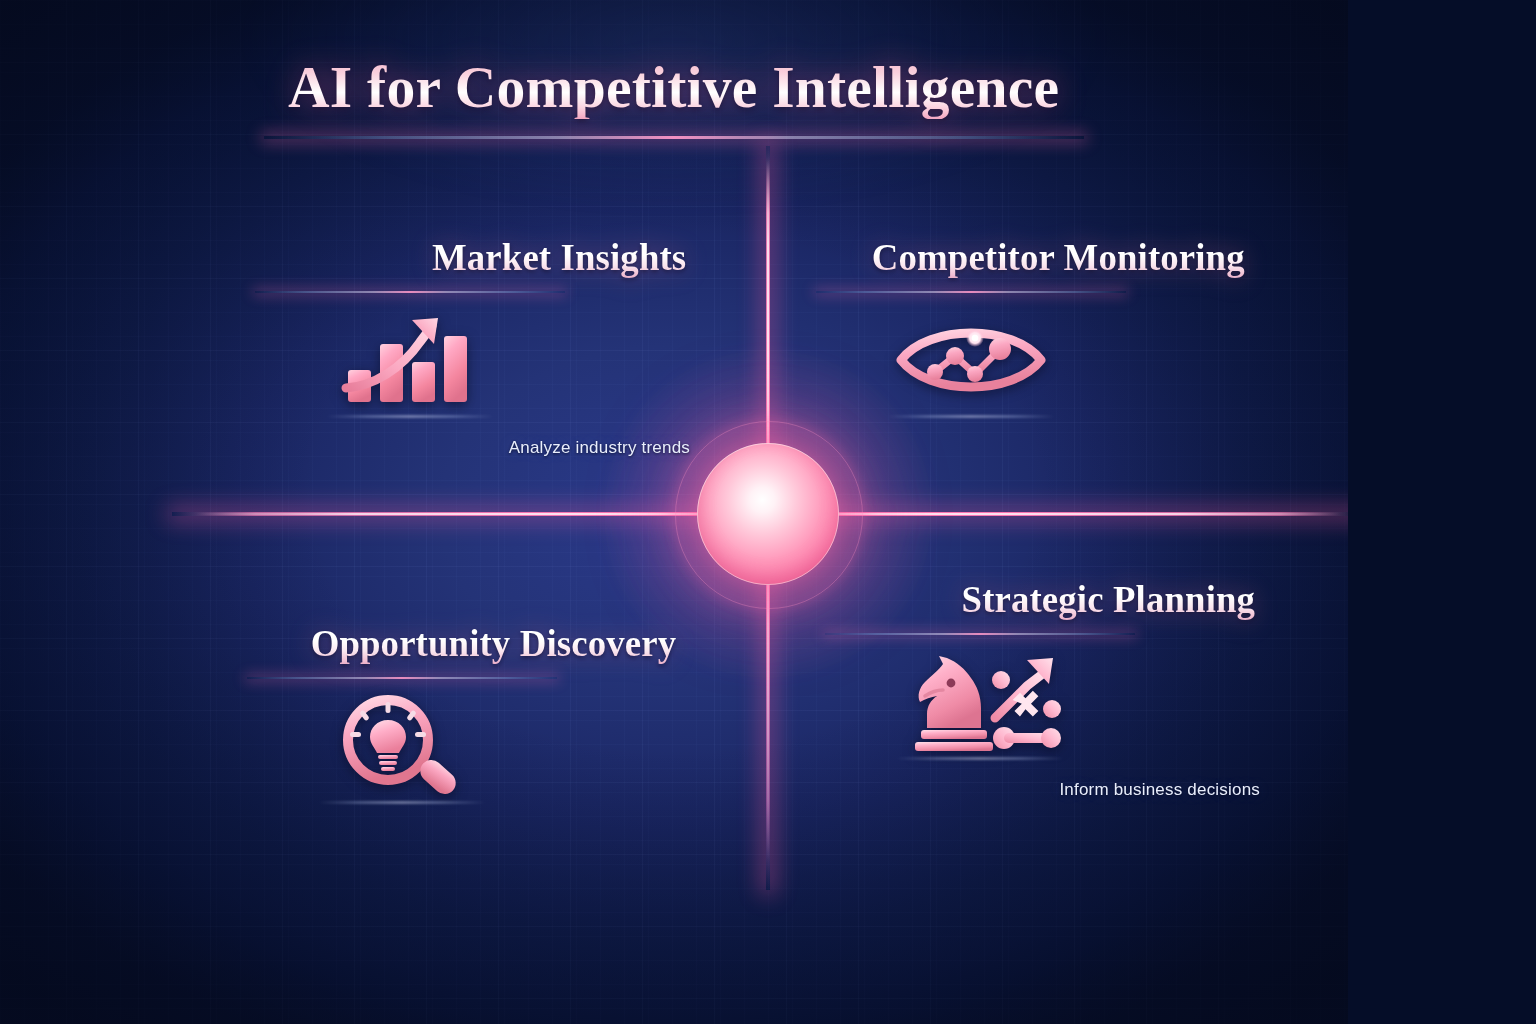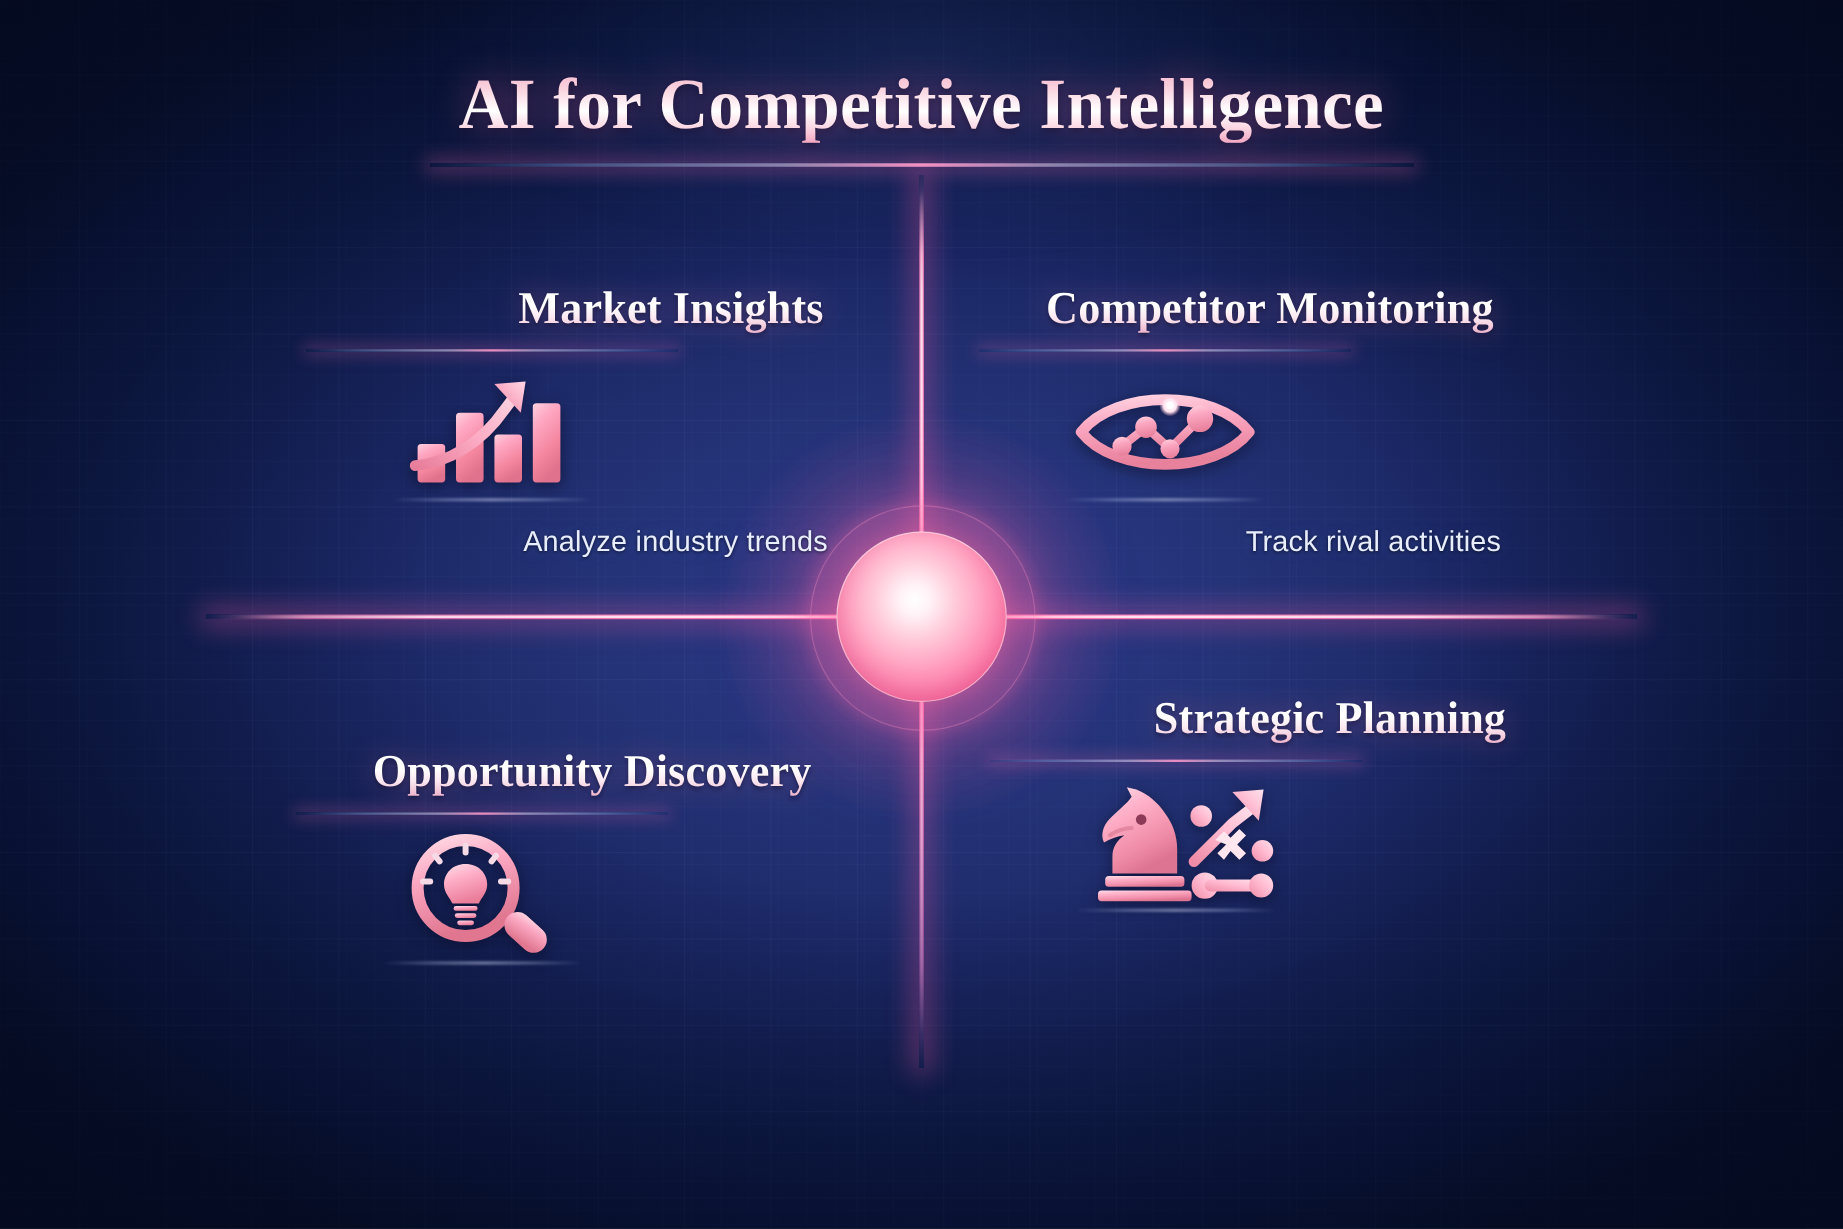--- a/index.html
+++ b/index.html
@@ -3,21 +3,21 @@
 <meta charset="utf-8">
 <title>AI for Competitive Intelligence</title>
 <style>
   html, body {
     margin: 0;
     padding: 0;
     background: #050d28;
   }
   #stage {
     position: relative;
-    width: 1536px;
+    width: 1348px;
     height: 1024px;
     overflow: hidden;
     font-family: "Liberation Sans", sans-serif;
     background: #404040;
   }
 
   
   .bg-base {
     position: absolute;
     inset: 0;
@@ -274,21 +274,21 @@
       rgba(180,200,255,0) 0%,
       rgba(200,215,255,0.28) 25%,
       rgba(225,230,255,0.42) 50%,
       rgba(200,215,255,0.28) 75%,
       rgba(180,200,255,0) 100%);
     filter: blur(1px);
   }
   .quad-caption {
     margin-top: 20px;
     font-family: "Liberation Sans", sans-serif;
-    font-size: 24px;
+    font-size: 17px;
     font-weight: 400;
     color: #e9eefc;
     letter-spacing: 0.2px;
     text-shadow: 0 1px 3px rgba(6,10,34,0.85), 0 0 14px rgba(150,175,255,0.22);
   }
 </style>
 </head>
 <body>
 
 <div id="stage">
@@ -364,21 +364,20 @@
         <path d="M40 54 L 60 38 L 80 56 L 104 32" fill="none" stroke="url(#eyeGrad)" stroke-width="7" stroke-linecap="round" stroke-linejoin="round"></path>
         <circle cx="40" cy="54" r="8" fill="url(#eyeGrad)"></circle>
         <circle cx="60" cy="38" r="9" fill="url(#eyeGrad)"></circle>
         <circle cx="80" cy="56" r="8" fill="url(#eyeGrad)"></circle>
         <circle cx="105" cy="31" r="11" fill="url(#eyeGrad)"></circle>
         <circle cx="80" cy="20" r="9" fill="url(#sparkGrad)"></circle>
         <circle cx="80" cy="20" r="3.2" fill="#ffffff"></circle>
       </svg>
     </div>
     <div class="icon-shelf"></div>
-    <div class="quad-caption">Track rival activities</div>
   </div>
 
   <div class="quad quad-bl">
     <div class="quad-heading">Opportunity Discovery</div>
     <div class="quad-rule"></div>
     <div class="quad-icon">
       <svg width="124" height="104" viewBox="0 0 124 104">
         <defs>
           <linearGradient id="glassGrad" x1="0" y1="0" x2="0.3" y2="1">
             <stop offset="0%" stop-color="#ffdbe6"></stop>
@@ -438,15 +437,16 @@
         <path d="M94 66 L 126 34 L 144 20" stroke="url(#planGrad)" stroke-width="9" fill="none" stroke-linecap="round"></path>
         <path d="M126 8 L 152 6 L 148 32 Z" fill="url(#planGrad)"></path>
         <path d="M122 52 L 130 44 L 136 50 L 144 42 L 150 48 L 142 56 L 150 64 L 144 70 L 136 62 L 130 70 L 124 64 L 132 56 Z" fill="#ffe6ef" transform="translate(-8,2) scale(0.92) translate(8,-2)"></path>
         <circle cx="151" cy="57" r="9" fill="url(#planGrad)"></circle>
         <circle cx="103" cy="86" r="11" fill="url(#planGrad)"></circle>
         <rect x="103" y="81" width="48" height="10" rx="5" fill="url(#planGrad)"></rect>
         <circle cx="150" cy="86" r="10" fill="url(#planGrad)"></circle>
       </svg>
     </div>
     <div class="icon-shelf"></div>
+    <div class="quad-caption">Inform business decisions</div>
   </div>
 
 </div>
 
 </body></html>

